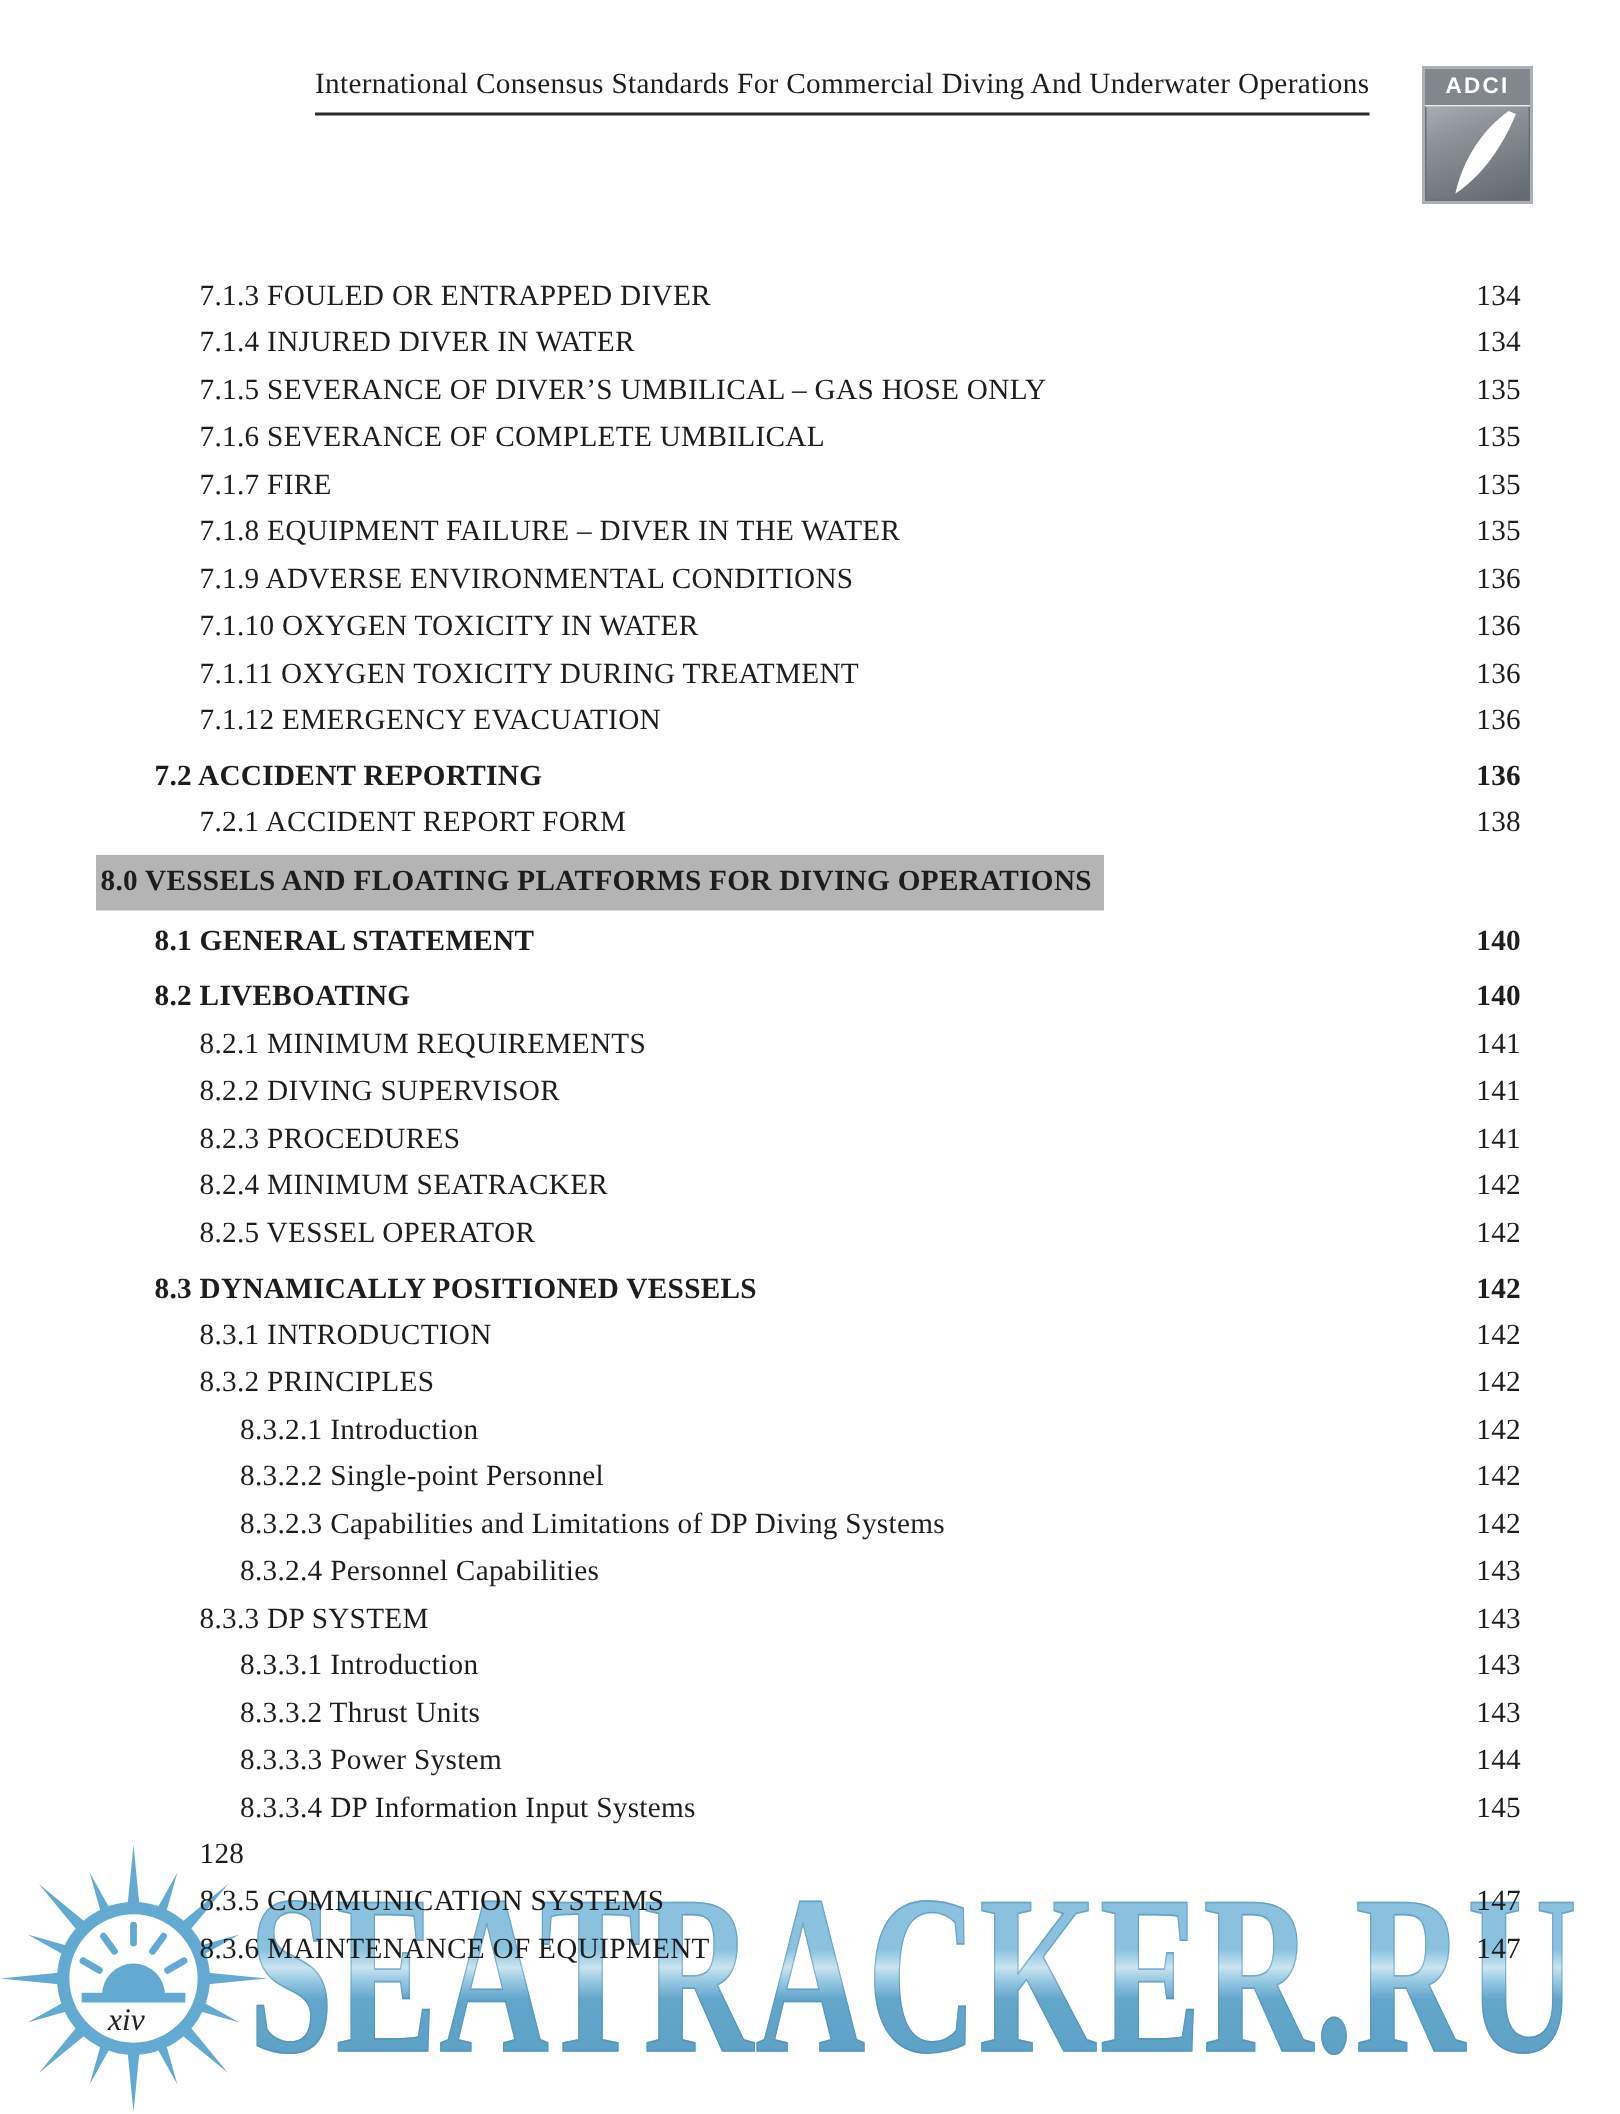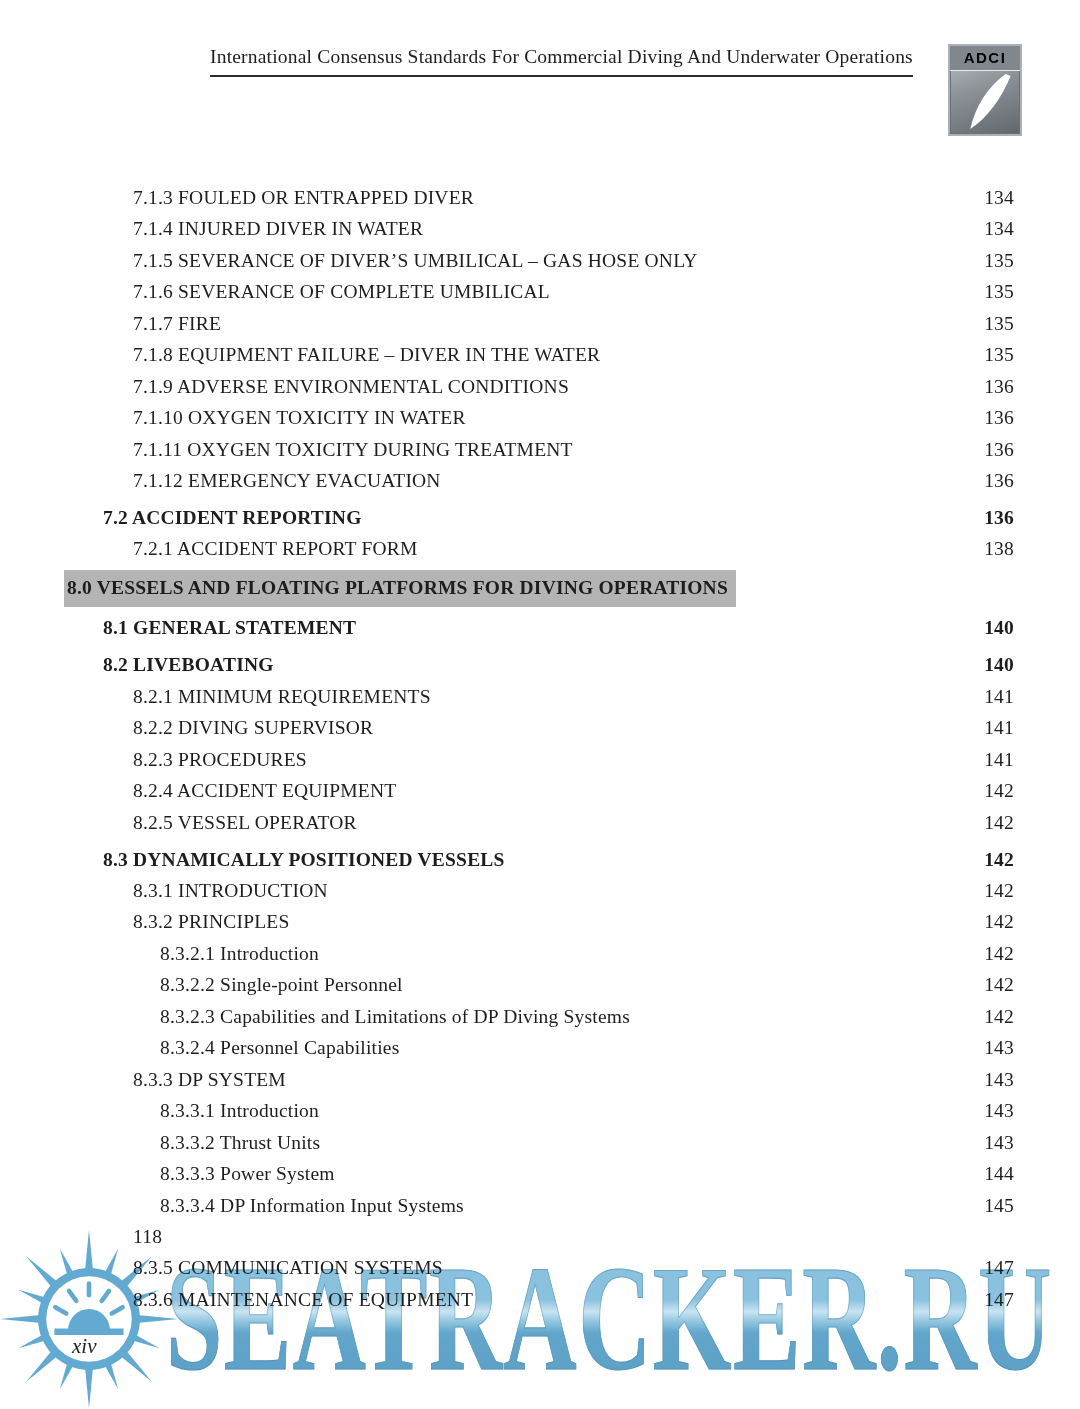--- a/index.html
+++ b/index.html
@@ -32,21 +32,21 @@
     position:absolute;left:948px;top:44px;
     width:74px;height:92px;
     border:2px solid #aab0b5;
     box-shadow:inset 0 0 0 1px #6a7076;
     background:linear-gradient(160deg,#c2c7cb 0%,#8d9399 45%,#5f666c 100%);
     box-sizing:border-box;
   }
   .adci-band{
     height:24px;line-height:24px;text-align:center;
     background:#81878c;border-bottom:1px solid #e8eaec;
-    color:#000000;
+    color:#ffffff;
     font-family:"Liberation Sans","DejaVu Sans",sans-serif;
     font-weight:bold;font-size:15px;letter-spacing:1.5px;
   }
   .adci-emblem{display:block;width:100%;height:calc(100% - 25px);}
 
   
   .toc{
     position:absolute;left:67px;top:182px;width:947px;z-index:1;
   }
   .toc-row{
@@ -214,21 +214,21 @@
     </div>
       <div class="toc-row lvl2">
       <span class="toc-label">8.2.2 DIVING SUPERVISOR</span>
       <span class="toc-page">141</span>
     </div>
       <div class="toc-row lvl2">
       <span class="toc-label">8.2.3 PROCEDURES</span>
       <span class="toc-page">141</span>
     </div>
       <div class="toc-row lvl2">
-      <span class="toc-label">8.2.4 ACCIDENT EQUIPMENT</span>
+      <span class="toc-label">8.2.4 MINIMUM SEATRACKER</span>
       <span class="toc-page">142</span>
     </div>
       <div class="toc-row lvl2">
       <span class="toc-label">8.2.5 VESSEL OPERATOR</span>
       <span class="toc-page">142</span>
     </div>
       <div class="toc-row lvl1 bold">
       <span class="toc-label">8.3 DYNAMICALLY POSITIONED VESSELS</span>
       <span class="toc-page">142</span>
     </div>
@@ -270,21 +270,21 @@
     </div>
       <div class="toc-row lvl3">
       <span class="toc-label">8.3.3.3 Power System</span>
       <span class="toc-page">144</span>
     </div>
       <div class="toc-row lvl3">
       <span class="toc-label">8.3.3.4 DP Information Input Systems</span>
       <span class="toc-page">145</span>
     </div>
       <div class="toc-row lvl2">
-      <span class="toc-page">118</span>
+      <span class="toc-page">128</span>
     </div>
       <div class="toc-row lvl2">
       <span class="toc-label">8.3.5 COMMUNICATION SYSTEMS</span>
       <span class="toc-page">147</span>
     </div>
       <div class="toc-row lvl2">
       <span class="toc-label">8.3.6 MAINTENANCE OF EQUIPMENT</span>
       <span class="toc-page">147</span>
     </div>
     </main>

